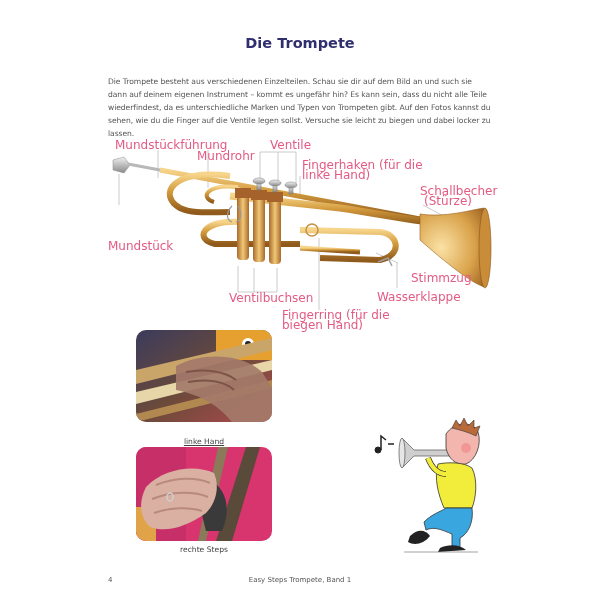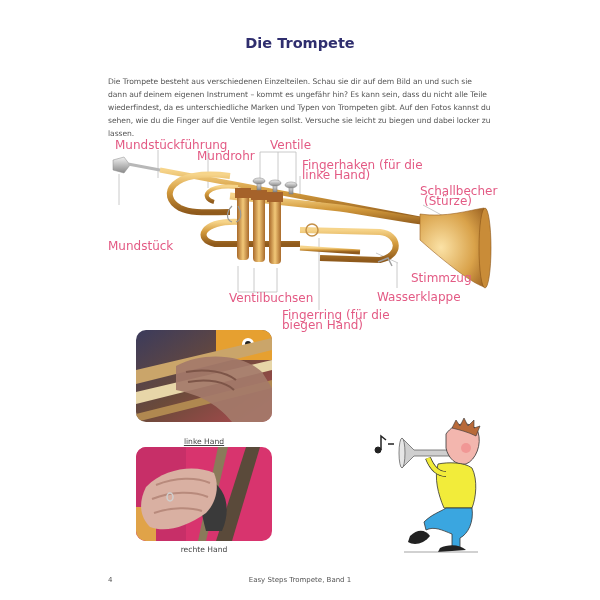--- a/index.html
+++ b/index.html
@@ -156,21 +156,21 @@
       <rect x="0" y="0" width="50" height="94" fill="#c72f68"></rect>
       <rect x="0" y="60" width="20" height="34" fill="#e6c040" opacity="0.8"></rect>
       <path d="M110,0 L124,0 L96,94 L80,94 Z" fill="#5a4a3a"></path>
       <path d="M82,0 L92,0 L70,94 L62,94 Z" fill="#8a7a5a"></path>
       <path d="M70,30 C90,40 96,60 86,84 L70,84 C64,60 60,46 70,30 Z" fill="#3a3a3a"></path>
       <path d="M10,40 C30,20 60,18 78,26 C84,40 80,56 70,66 C50,80 30,86 14,80 C4,70 2,56 10,40 Z" fill="#d9b0a2"></path>
       <path d="M20,38 C40,30 60,30 74,36 M16,52 C36,44 58,44 72,50 M18,66 C36,60 54,60 66,64" stroke="#b88a7c" stroke-width="2" fill="none"></path>
       <ellipse cx="34" cy="50" rx="3" ry="4" fill="none" stroke="#cfcfcf" stroke-width="1.5"></ellipse>
     </svg>
   </div>
-  <div class="caption" style="left:136px;top:545px;width:136px;">rechte Hand</div>
+  <div class="caption" style="left:136px;top:545px;width:136px;">rechte Steps</div>
 
   <svg style="position:absolute;left:368px;top:418px;" width="122" height="140">
 
     <g fill="#222" stroke="#222">
       <circle cx="10" cy="32" r="3"></circle>
       <path d="M13,32 L13,18 L18,22" stroke-width="1.5" fill="none"></path>
       <line x1="20" y1="26" x2="26" y2="26" stroke-width="1.5"></line>
     </g>
 
     <path d="M34,20 C36,30 36,40 34,50 L46,38 L82,38 L82,32 L46,32 Z" fill="#cfcfcf" stroke="#666" stroke-width="0.8"></path>

